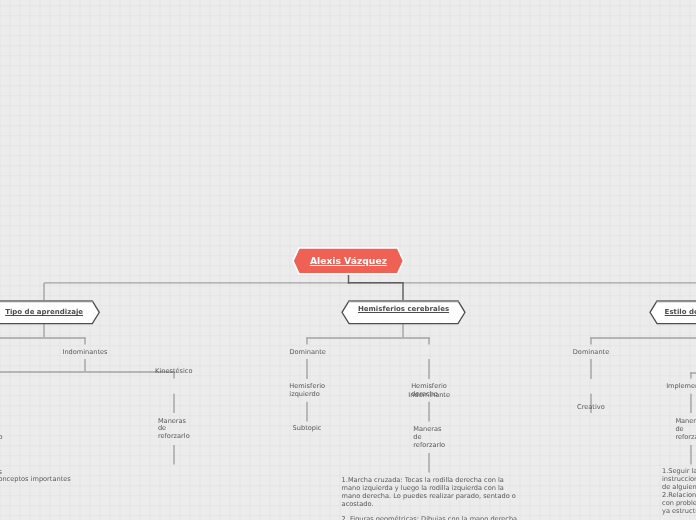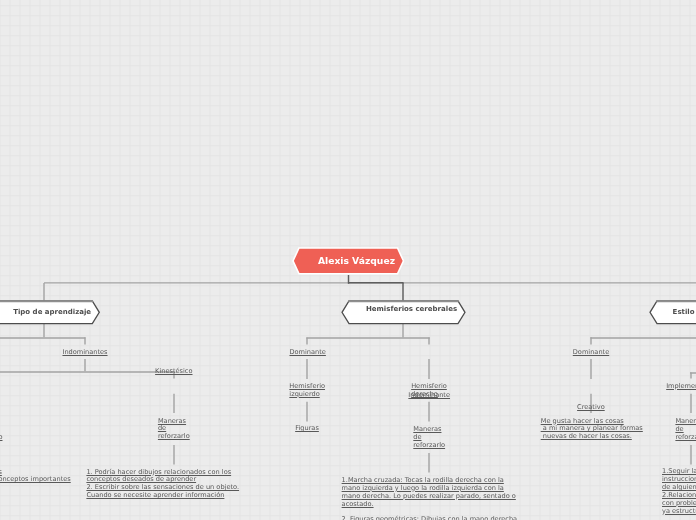--- a/index.html
+++ b/index.html
@@ -7,27 +7,27 @@
   font-family:"DejaVu Sans",sans-serif;}
 #canvas{position:absolute;left:0;top:0;width:696px;height:520px;overflow:hidden;
   background-color:#ececec;
   background-image:
     linear-gradient(to right,#e4e4e4 1px,transparent 1px),
     linear-gradient(to bottom,#e4e4e4 1px,transparent 1px);
   background-size:10px 10px;
   background-position:9.5px 5.3px;}
 #links{position:absolute;left:0;top:0;}
 .topic{position:absolute;font-size:6.6px;color:#585858;line-height:7.9px;
-  white-space:pre;transform:translateX(-50%) translateZ(0);text-decoration:underline;}
+  white-space:pre;transform:translateX(-50%) translateZ(0);}
 .topic.lft{transform:translateZ(0);}
 .hexwrap{position:absolute;}
 .hexwrap svg{position:absolute;overflow:visible;}
-.hexwrap .lbl{position:absolute;left:8px;top:0;width:100%;height:100%;
+.hexwrap .lbl{position:absolute;left:0;top:0;width:100%;height:100%;
   display:flex;align-items:center;justify-content:center;
-  font-weight:bold;white-space:nowrap;transform:translateZ(0);}
+  font-weight:bold;white-space:nowrap;transform:translateZ(0);text-decoration:underline;}
 </style>
 </head>
 <body>
 
 <div id="canvas">
 <svg id="links" width="696" height="520">
 <line x1="44.0" y1="282.9" x2="700" y2="282.9" stroke="#a3a3a3" stroke-width="1.4"></line>
 <line x1="348.5" y1="275.0" x2="348.5" y2="283.7" stroke="#5e5e5e" stroke-width="1.45"></line>
 <line x1="348.0" y1="282.79999999999995" x2="403.6" y2="282.79999999999995" stroke="#5e5e5e" stroke-width="1.45"></line>
 <line x1="44.0" y1="282.9" x2="44.0" y2="301" stroke="#a3a3a3" stroke-width="1.4"></line>
@@ -58,50 +58,43 @@
 <line x1="690.0" y1="373.0" x2="800" y2="373.0" stroke="#a3a3a3" stroke-width="1.4"></line>
 <line x1="691.0" y1="372.5" x2="691.0" y2="378.4" stroke="#a3a3a3" stroke-width="1.4"></line>
 <line x1="691.0" y1="393.8" x2="691.0" y2="413.1" stroke="#a3a3a3" stroke-width="1.4"></line>
 <line x1="691.0" y1="445.0" x2="691.0" y2="464.4" stroke="#a3a3a3" stroke-width="1.4"></line>
 </svg>
 <div class="topic" style="left:85.0px;top:348.8px;"><span>Indominantes</span></div>
 <div class="topic" style="left:173.8px;top:368px;"><span>Kinestésico</span></div>
 <div class="topic" style="left:173.8px;top:417.5px;"><span>Maneras
 de
 reforzarlo</span></div>
-<div class="topic lft" style="left:86.4px;top:468.5px;"><span>1. Podría hacer dibujos relacionados con los
-conceptos deseados de aprender
-2. Escribir sobre las sensaciones de un objeto.
-Cuando se necesite aprender información</span></div>
 <div class="topic lft" style="left:-29.3px;top:418.5px;"><span>Maneras
 de
 reforzarlo</span></div>
 <div class="topic lft" style="left:-1.6px;top:468.5px;"><span>s
 onceptos importantes</span></div>
 <div class="topic" style="left:307.7px;top:348.8px;"><span>Dominante</span></div>
 <div class="topic" style="left:429.2px;top:348.8px;margin-top:43px;"><span>Indominante</span></div>
 <div class="topic" style="left:307.2px;top:382.9px;"><span>Hemisferio
 izquierdo</span></div>
 <div class="topic" style="left:429.0px;top:382.9px;"><span>Hemisferio
 derecho</span></div>
-<div class="topic" style="left:307.0px;top:425.4px;"><span>Figuras</span></div>
+<div class="topic" style="left:307.0px;top:425.4px;"><span>Subtopic</span></div>
 <div class="topic" style="left:429.2px;top:425.7px;"><span>Maneras
 de
 reforzarlo</span></div>
 <div class="topic lft" style="left:341.6px;top:476.8px;"><span>1.Marcha cruzada: Tocas la rodilla derecha con la
 mano izquierda y luego la rodilla izquierda con la
 mano derecha. Lo puedes realizar parado, sentado o
 acostado.
 
 2. Figuras geométricas: Dibujas con la mano derecha</span></div>
 <div class="topic" style="left:591.0px;top:348.8px;"><span>Dominante</span></div>
 <div class="topic" style="left:590.9px;top:404px;"><span>Creativo</span></div>
-<div class="topic lft" style="left:540.7px;top:417.5px;"><span>Me gusta hacer las cosas
- a mi manera y planear formas
- nuevas de hacer las cosas.</span></div>
 <div class="topic" style="left:691.5px;top:382.7px;"><span>Implementador</span></div>
 <div class="topic lft" style="left:675.4px;top:418.1px;"><span>Maneras
 de
 reforzarlo</span></div>
 <div class="topic lft" style="left:662.0px;top:468.2px;"><span>1.Seguir las
 instrucciones
 de alguien
 2.Relacionar
 con problemas
 ya estructurados</span></div>

